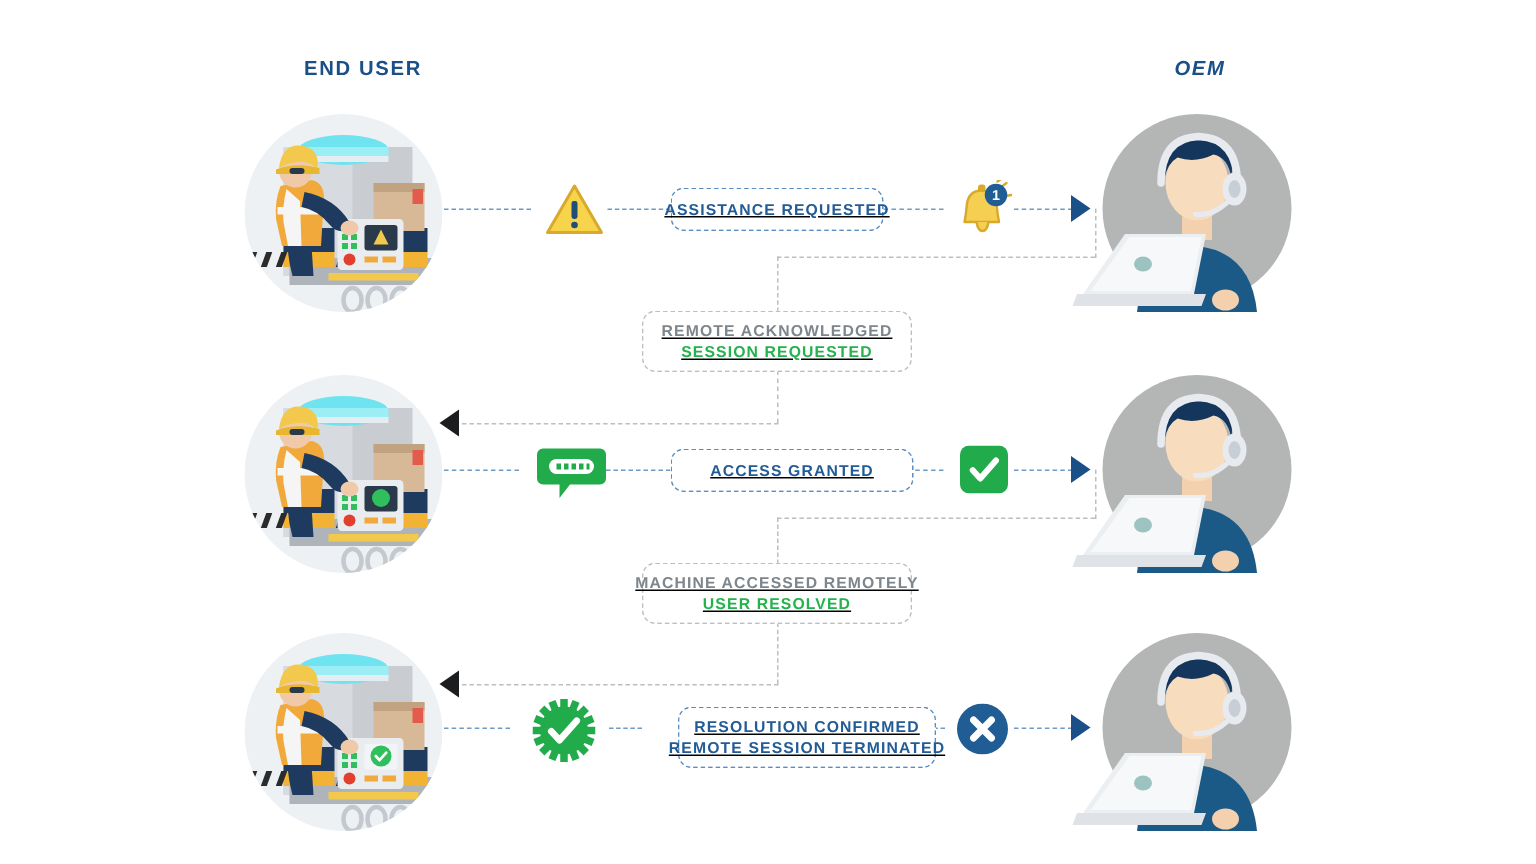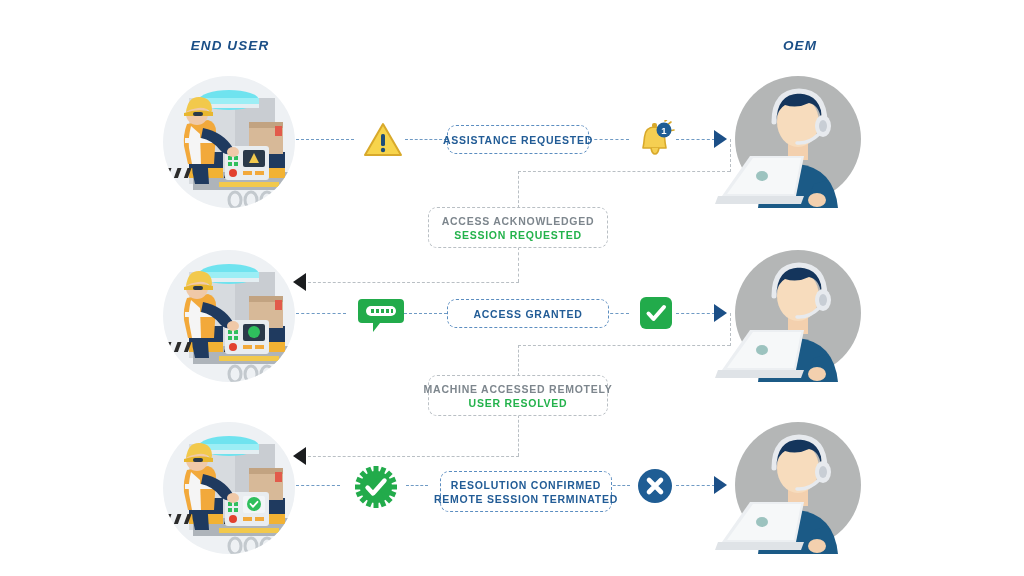--- a/index.html
+++ b/index.html
@@ -25,55 +25,56 @@
   .col-title {
     position: absolute;
     font-size: 13.5px;
     font-weight: bold;
     letter-spacing: 1.1px;
     color: #1b4f87;
     text-align: center;
     white-space: nowrap;
     font-family: "Liberation Sans", sans-serif;
   }
-  #title-enduser { left: 140px; top: 38px; width: 180px; font-style: italic; }
+  #title-enduser { left: 152px; top: 38px; width: 180px; }
   #title-oem     { left: 710px; top: 38px; width: 180px; font-style: italic; }
 
   
   .msgbox {
     position: absolute;
     box-sizing: border-box;
     border-radius: 9px;
     display: flex;
     flex-direction: column;
     align-items: center;
     justify-content: center;
     text-align: center;
     padding: 7px 14px;
     background: #ffffff;
+    text-decoration: underline;
   }
   .msgbox .ln {
     font-size: 10.5px;
     font-weight: bold;
     letter-spacing: 0.75px;
     line-height: 14px;
     white-space: nowrap;
     font-family: "Liberation Sans", sans-serif;
   }
   .box-blue  { border: 1.4px dashed #5b8dc0; }
   .box-blue .ln.blue { color: #225c96; }
   .box-gray  { border: 1.4px dashed #b9bfc4; }
   .ln.gray  { color: #7d868d; }
   .ln.green { color: #23b24b; }
 
   #box-1 { left: 447px; top: 125px; width: 142px; height: 29px; }
   #box-2 { left: 428px; top: 207px; width: 180px; height: 41px; }
   #box-3 { left: 447px; top: 299px; width: 162px; height: 29px; }
   #box-4 { left: 428px; top: 375px; width: 180px; height: 41px; text-align: right; }
-  #box-5 { left: 440px; top: 471px; width: 172px; height: 41px; }
+  #box-5 { left: 452px; top: 471px; width: 172px; height: 41px; }
 
   
   .dash-h {
     position: absolute;
     height: 0;
     border-top: 1.4px dashed #6f9ac4;
   }
   .dash-v {
     position: absolute;
     width: 0;
@@ -466,21 +467,21 @@
   <svg class="icon-wrap" style="left:638px; top:469px;" width="34" height="34" viewBox="0 0 34 34">
     <circle cx="17" cy="17" r="17" fill="#1f5d94"></circle>
     <path d="M11 11 L23 23 M23 11 L11 23" stroke="#ffffff" stroke-width="4.6" stroke-linecap="round"></path>
   </svg>
 
   <div class="msgbox box-blue" id="box-1">
     <span class="ln blue">ASSISTANCE REQUESTED</span>
   </div>
 
   <div class="msgbox box-gray" id="box-2">
-    <span class="ln gray">ACCESS ACKNOWLEDGED</span>
+    <span class="ln gray">REMOTE ACKNOWLEDGED</span>
     <span class="ln green">SESSION REQUESTED</span>
   </div>
 
   <div class="msgbox box-blue" id="box-3">
     <span class="ln blue">ACCESS GRANTED</span>
   </div>
 
   <div class="msgbox box-gray" id="box-4">
     <span class="ln gray">MACHINE ACCESSED REMOTELY</span>
     <span class="ln green">USER RESOLVED</span>

